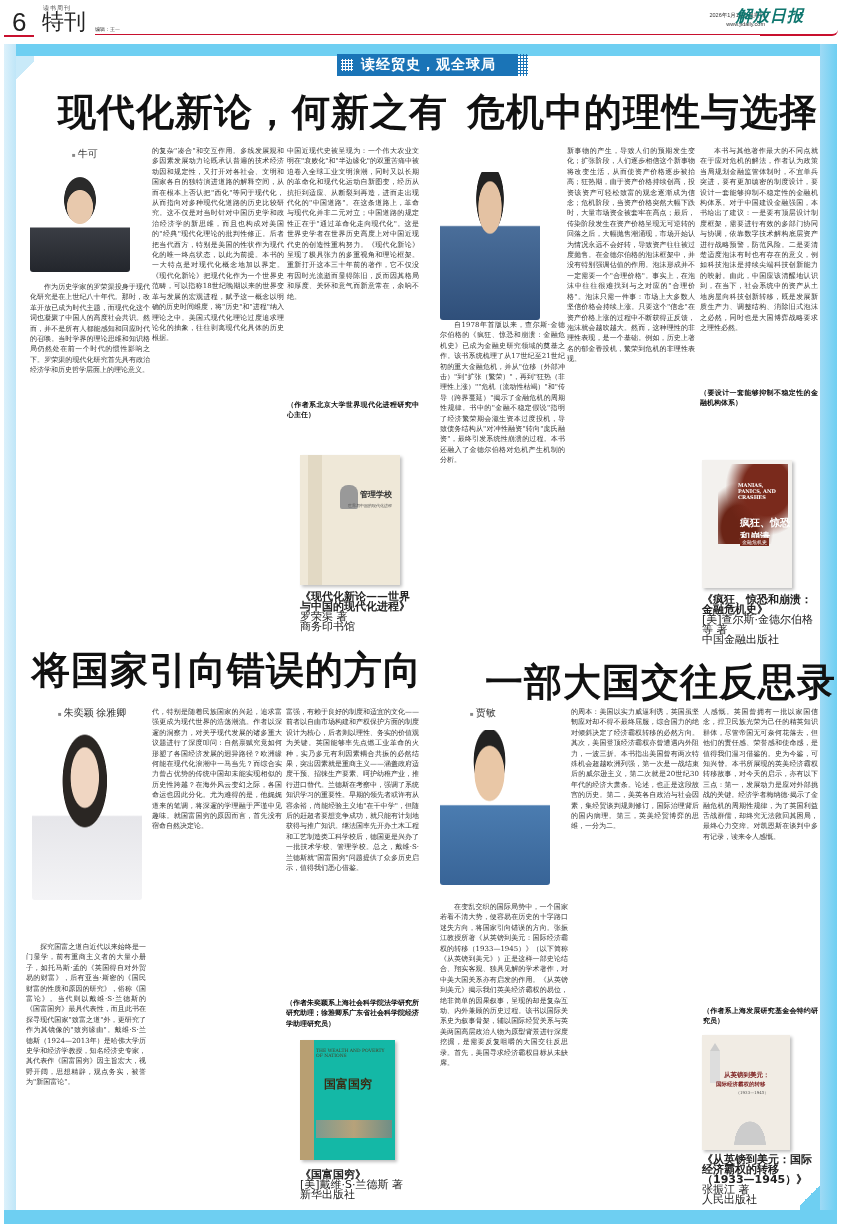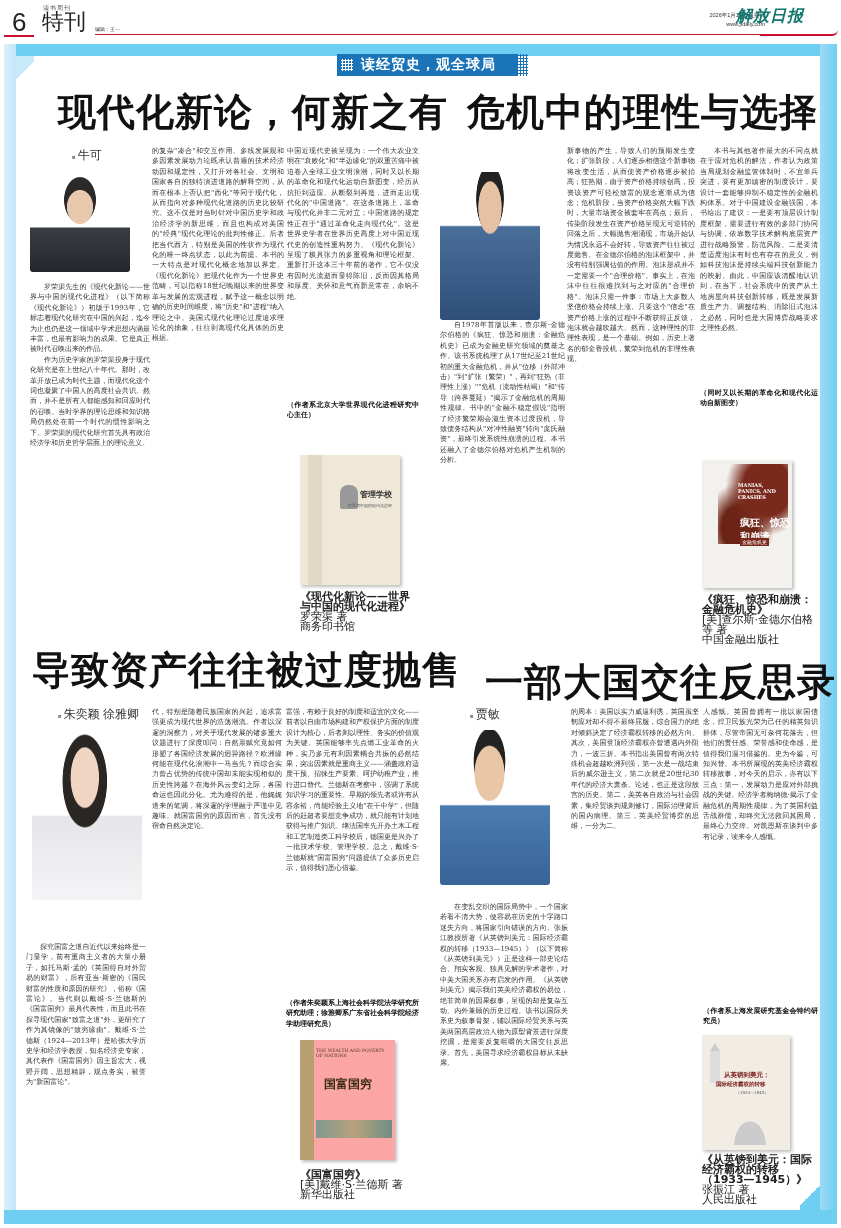--- a/index.html
+++ b/index.html
@@ -28,21 +28,21 @@
   .corner-br { position:absolute; left:800px; top:1180px; width:20px; height:30px; background:linear-gradient(315deg,#6ecff2 50%,transparent 50%); }
 
   
   .banner { position:absolute; left:337px; top:54px; height:22px; background:#1a74b7; color:#fff; font-family:"DejaVu Sans",sans-serif; font-size:14px; font-weight:bold; padding:2px 22px 0 24px; letter-spacing:1px; }
   .banner-dots-l { position:absolute; left:4px; top:5px; width:12px; height:12px; background:radial-gradient(circle,#fff 1px,transparent 1.2px) 0 0/3px 3px; }
   .banner-dots-r { position:absolute; right:-10px; top:0; width:12px; height:22px; background:radial-gradient(circle,#1a74b7 1px,transparent 1.2px) 0 0/3px 3px; }
 
   
   .headline { position:absolute; font-family:"DejaVu Serif",serif; font-weight:bold; font-size:38px; line-height:44px; color:#111; letter-spacing:1px; }
 
-  .byline { position:absolute; font-family:Liberation Sans, sans-serif; font-size:12px; color:#333; }
+  .byline { position:absolute; font-family:Liberation Serif, serif; font-size:10px; color:#333; }
   .byline::before { content:"■"; color:#888; margin-right:2px; font-size:6px; }
 
   .col { position:absolute; font-size:7px; line-height:10.4px; color:#333; text-align:justify; overflow:hidden; }
   .col p { text-indent:2em; }
   .col p.cont { text-indent:0; }
   .col b { color:#111; }
 
   .portrait { position:absolute; overflow:hidden; border-radius:3px; }
   .book { position:absolute; box-shadow:2px 2px 3px rgba(0,0,0,.25); overflow:hidden; }
   .caption { position:absolute; font-family:"DejaVu Sans",sans-serif; font-size:11px; line-height:10px; color:#222; }
@@ -74,21 +74,20 @@
 <div class="banner">
   <span class="banner-dots-l"></span>
   <span>读经贸史，观全球局</span>
   <span class="banner-dots-r"></span>
 </div>
 
 <div class="headline" style="left:58px;top:90px;">现代化新论，何新之有</div>
 <div class="byline" style="left:72px;top:147px;">牛可</div>
 <div class="portrait" style="left:30px;top:172px;width:100px;height:100px;background:radial-gradient(ellipse at 50% 35%,#e8c9ad 0 18%,transparent 19%),radial-gradient(ellipse at 50% 28%,#2a2a2a 0 22%,transparent 23%),linear-gradient(180deg,#fff 0 55%,#3a3d44 56%,#23262c 100%);"></div>
 <div class="col" style="left:30px;top:282px;width:120px;height:360px;">
-  <p>罗荣渠先生的《现代化新论——世界与中国的现代化进程》（以下简称《现代化新论》）初版于1993年，它标志着现代化研究在中国的兴起，迄今为止也仍是这一领域中学术思想内涵最丰富，也最有影响力的成果。它是真正被时代召唤出来的作品。</p>
   <p>作为历史学家的罗荣渠投身于现代化研究是在上世纪八十年代。那时，改革开放已成为时代主题，而现代化这个词也凝聚了中国人的高度社会共识。然而，并不是所有人都能感知和回应时代的召唤。当时学界的理论思维和知识格局仍然处在前一个时代的惯性影响之下。罗荣渠的现代化研究首先具有政治经济学和历史哲学层面上的理论意义。</p>
 </div>
 <div class="col" style="left:152px;top:146px;width:132px;height:500px;">
   <p class="cont">的复杂"凑合"和交互作用。多线发展观和多因素发展动力论既承认普遍的技术经济动因和规定性，又打开对各社会、文明和国家各自的独特演进道路的解释空间，从而在根本上否认把"西化"等同于现代化，从而指向对多种现代化道路的历史比较研究。这不仅是对当时针对中国历史学和政治经济学的新思维，而且也构成对美国的"经典"现代化理论的批判性修正。后者把当代西方，特别是美国的性状作为现代化的唯一终点状态，以此为前提。本书的一大特点是对现代化概念地加以界定。《现代化新论》把现代化作为一个世界史范畴，可以指称18世纪晚期以来的世界变革与发展的宏观进程，赋予这一概念以明确的历史时间维度，将"历史"和"进程"纳入理论之中。美国式现代化理论过度追求理论化的抽象，往往剥离现代化具体的历史根据。</p>
 </div>
 <div class="col" style="left:287px;top:146px;width:132px;height:254px;">
   <p class="cont">中国近现代史被呈现为：一个伟大农业文明在"衰败化"和"半边缘化"的双重苦痛中被迫卷入全球工业文明浪潮，同时又以长期的革命化和现代化运动自新图变，经历从抗拒到适应、从断裂到再造，进而走出现代化的"中国道路"。在这条道路上，革命与现代化并非二元对立；中国道路的规定性正在于"通过革命化走向现代化"。这是世界史学者在世界历史高度上对中国近现代史的创造性重构努力。《现代化新论》呈现了极具张力的多重视角和理论框架。重新打开这本三十年前的著作，它不仅没有因时光流逝而显得陈旧，反而因其格局和厚度、关怀和意气而新意常在，余响不绝。</p>
 </div>
 <div class="col" style="left:287px;top:400px;width:132px;height:44px;">
   <b>（作者系北京大学世界现代化进程研究中心主任）</b>
@@ -111,50 +110,50 @@
 <div class="col" style="left:440px;top:320px;width:125px;height:330px;">
   <p>自1978年首版以来，查尔斯·金德尔伯格的《疯狂、惊恐和崩溃：金融危机史》已成为金融史研究领域的奠基之作。该书系统梳理了从17世纪至21世纪初的重大金融危机，并从"位移（外部冲击）"到"扩张（繁荣）"，再到"狂热（非理性上涨）""危机（流动性枯竭）"和"传导（跨界蔓延）"揭示了金融危机的周期性规律。书中的"金融不稳定假说"指明了经济繁荣期会滋生资本过度投机，导致债务结构从"对冲性融资"转向"庞氏融资"，最终引发系统性崩溃的过程。本书还融入了金德尔伯格对危机产生机制的分析。</p>
 </div>
 <div class="col" style="left:567px;top:146px;width:128px;height:500px;">
   <p class="cont">新事物的产生，导致人们的预期发生变化；扩张阶段，人们逐步相信这个新事物将改变生活，从而使资产价格逐步被抬高；狂热期，由于资产价格持续创高，投资该资产可轻松致富的观念逐渐成为信念；危机阶段，当资产价格突然大幅下跌时，大量市场资金被套牢在高点；最后，传染阶段发生在资产价格呈现无可逆转的回落之后，大幅抛售潮涌现，市场开始认为情况永远不会好转，导致资产往往被过度抛售。在金德尔伯格的泡沫框架中，并没有特别强调估值的作用。泡沫形成并不一定需要一个"合理价格"。事实上，在泡沫中往往很难找到与之对应的"合理价格"。泡沫只需一件事：市场上大多数人坚信价格会持续上涨。只要这个"信念"在资产价格上涨的过程中不断获得正反馈，泡沫就会越吹越大。然而，这种理性的非理性表现，是一个基础。例如，历史上著名的郁金香投机，繁荣到危机的非理性表现。</p>
 </div>
 <div class="col" style="left:700px;top:146px;width:118px;height:240px;">
   <p>本书与其他著作最大的不同点就在于应对危机的解法，作者认为政策当局规划金融监管体制时，不宜单兵突进，要有更加缜密的制度设计，要设计一套能够抑制不稳定性的金融机构体系。对于中国建设金融强国，本书给出了建议：一是要有顶层设计制度框架，需要进行有效的多部门协同与协调，依靠数字技术解构底层资产进行战略预警，防范风险。二是要清楚适度泡沫有时也有存在的意义，例如科技泡沫是持续尖端科技创新能力的映射。由此，中国应该清醒地认识到，在当下，社会系统中的资产从土地房屋向科技创新转移，既是发展新质生产力、调整结构、消除旧式泡沫之必然，同时也是大国博弈战略要求之理性必然。</p>
 </div>
 <div class="col" style="left:700px;top:388px;width:118px;height:22px;">
-  <b>（同时又以长期的革命化和现代化运动自新图变）</b>
+  <b>（要设计一套能够抑制不稳定性的金融机构体系）</b>
 </div>
 <div class="book" style="left:702px;top:460px;width:90px;height:128px;background:#f3f1ee;">
   <div style="position:absolute;left:16px;top:4px;width:70px;height:80px;background:radial-gradient(ellipse at 70% 30%,#7a2a1c 0 35%,transparent 60%),radial-gradient(ellipse at 30% 80%,#6b2416 0 25%,transparent 50%);"></div>
   <div style="position:absolute;left:36px;top:22px;font-size:5px;color:#fff;font-weight:bold;width:50px;">MANIAS, PANICS, AND CRASHES</div>
   <div style="position:absolute;left:38px;top:56px;font-size:10px;color:#fff;font-weight:bold;width:50px;">疯狂、惊恐和崩溃</div>
   <div style="position:absolute;left:38px;top:78px;font-size:5px;color:#fff;background:#7a2a1c;padding:1px 2px;">金融危机史</div>
 </div>
 <div class="caption" style="left:702px;top:595px;width:118px;">
   <div class="title">《疯狂、惊恐和崩溃：金融危机史》</div>
   <div>[美]查尔斯·金德尔伯格 等 著</div>
   <div>中国金融出版社</div>
 </div>
 
-<div class="headline" style="left:32px;top:648px;">导致资产往往被过度抛售</div>
+<div class="headline" style="left:32px;top:648px;">将国家引向错误的方向</div>
 <div class="byline" style="left:58px;top:706px;">朱奕颖 徐雅卿</div>
 <div class="portrait" style="left:32px;top:730px;width:110px;height:170px;background:radial-gradient(ellipse at 48% 28%,#f0d6c2 0 17%,transparent 18%),radial-gradient(ellipse at 48% 30%,#2a2623 0 27%,transparent 28%),linear-gradient(180deg,#fff 0 50%,#e6e6ea 51%,#f4f4f6 100%);"></div>
 <div class="col" style="left:26px;top:942px;width:120px;height:268px;">
   <p>探究国富之道自近代以来始终是一门显学，前有重商主义者的大量小册子，如托马斯·孟的《英国得自对外贸易的财富》，后有亚当·斯密的《国民财富的性质和原因的研究》，俗称《国富论》。当代则以戴维·S·兰德斯的《国富国穷》最具代表性，而且此书在探寻现代国家"致富之道"外，更研究了作为其镜像的"致穷缘由"。戴维·S·兰德斯（1924—2013年）是哈佛大学历史学和经济学教授，知名经济史专家，其代表作《国富国穷》因主旨宏大，视野开阔，思想精辟，观点务实，被誉为"新国富论"。</p>
 </div>
 <div class="col" style="left:152px;top:707px;width:130px;height:500px;">
   <p class="cont">代，特别是随着民族国家的兴起，追求富强更成为现代世界的浩荡潮流。作者以深邃的洞察力，对关乎现代发展的诸多重大议题进行了深度叩问：自然禀赋究竟如何形塑了各国经济发展的迥异路径？欧洲缘何能在现代化浪潮中一马当先？而综合实力曾占优势的传统中国却未能实现相似的历史性跨越？在海外风云变幻之际，各国命运也因此分化。尤为难得的是，他娓娓道来的笔调，将深邃的学理融于严谨中见趣味。就国富国穷的原因而言，首先没有宿命自然决定论。</p>
 </div>
 <div class="col" style="left:286px;top:707px;width:133px;height:290px;">
   <p class="cont">富强，有赖于良好的制度和适宜的文化——前者以自由市场构建和产权保护方面的制度设计为核心，后者则以理性、务实的价值观为关键。英国能够率先点燃工业革命的火种，实乃多元有利因素耦合共振的必然结果，突出因素就是重商主义——涵盖政府适度干预、招徕生产要素、呵护幼稚产业，推行进口替代。兰德斯在考察中，强调了系统知识学习的重要性。早期的领先者或许有从容余裕，尚能经验主义地"在干中学"，但随后的赶超者要想竞争成功，就只能有计划地获得与推广知识。继法国率先开办土木工程和工艺制造类工科学校后，德国更是兴办了一批技术学校、管理学校。总之，戴维·S·兰德斯就"国富国穷"问题提供了众多历史启示，值得我们悉心借鉴。</p>
 </div>
 <div class="col" style="left:286px;top:998px;width:133px;height:34px;">
   <b>（作者朱奕颖系上海社会科学院法学研究所研究助理；徐雅卿系广东省社会科学院经济学助理研究员）</b>
 </div>
-<div class="book" style="left:300px;top:1040px;width:95px;height:120px;background:#fca5a5;">
+<div class="book" style="left:300px;top:1040px;width:95px;height:120px;background:#14b8a6;">
   <div style="position:absolute;left:0;top:0;width:14px;height:120px;background:#b89f72;"></div>
   <div style="position:absolute;left:16px;top:8px;font-size:4.5px;color:#4a3b22;width:76px;">THE WEALTH AND POVERTY OF NATIONS</div>
   <div style="position:absolute;left:24px;top:36px;font-size:12px;color:#3a2c14;font-weight:bold;">国富国穷</div>
   <div style="position:absolute;left:16px;top:80px;width:76px;height:18px;background:linear-gradient(90deg,#7e9a8e,#b7a27a,#6f8e86);"></div>
 </div>
 <div class="caption" style="left:300px;top:1170px;width:118px;">
   <div class="title">《国富国穷》</div>
   <div>[美]戴维·S·兰德斯 著</div>
   <div>新华出版社</div>
 </div>

